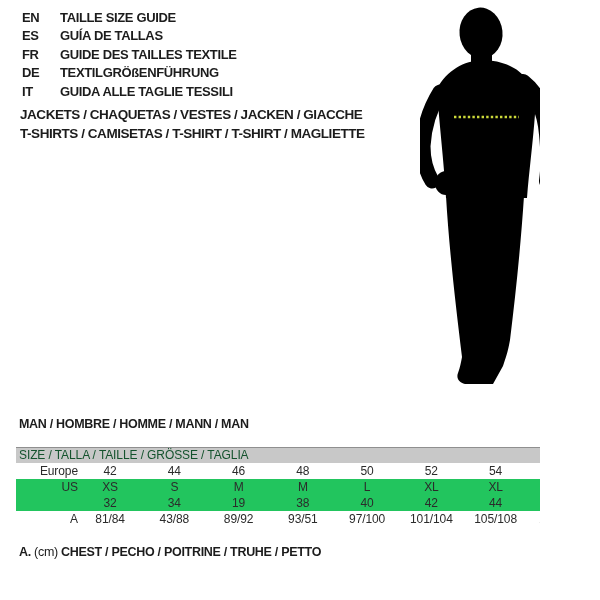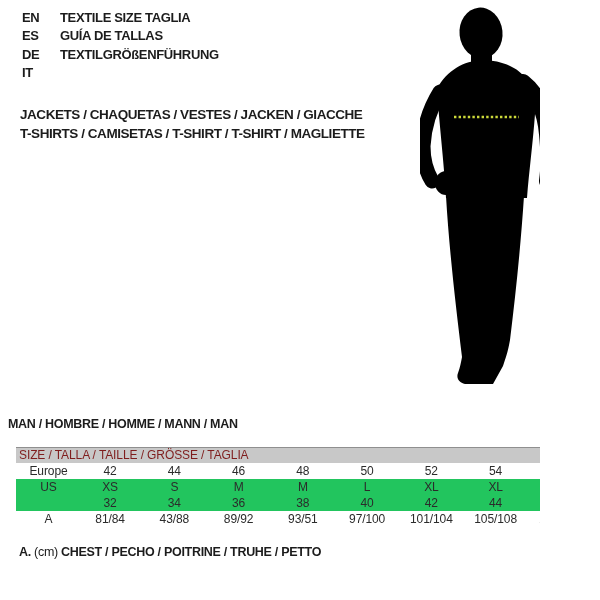--- a/index.html
+++ b/index.html
@@ -57,21 +57,21 @@
     left: 565px;
     top: 108px;
     font-size: 14px;
     font-weight: 500;
     letter-spacing: -0.2px;
   }
 
   
   .man-title {
     position: absolute;
-    left: 8px;
+    left: 19px;
     top: 417px;
     font-size: 12.5px;
     font-weight: 700;
     letter-spacing: -0.3px;
     white-space: nowrap;
   }
 
   
   .size-table {
     position: absolute;
@@ -82,31 +82,31 @@
     letter-spacing: -0.1px;
     color: #2b2b2b;
   }
   .table-header {
     height: 16px;
     line-height: 15px;
     background: #c8c8c8;
     border-top: 1px solid #8f8f8f;
     padding-left: 3px;
     font-weight: 500;
-    color: #7f1d1d;
+    color: #14532d;
     white-space: nowrap;
   }
   .table-row {
     display: grid;
     grid-template-columns: 62px repeat(8, 1fr);
     height: 16px;
     line-height: 16px;
   }
   .table-row.alt { background: #22c55e; }
-  .row-label { text-align: center; padding-left: 3px; white-space: nowrap; }
+  .row-label { text-align: right; padding-left: 3px; white-space: nowrap; }
   .cell { text-align: center; white-space: nowrap; }
 
   
   .footnote {
     position: absolute;
     left: 19px;
     top: 544px;
     font-size: 12.5px;
     line-height: 17px;
     letter-spacing: -0.3px;
@@ -116,32 +116,37 @@
   .footnote .unit { font-weight: 400; }
 </style>
 </head>
 <body>
 
 <div class="page">
 
   <div class="lang-list">
     <div class="lang-row">
       <span>EN</span>
-      <span>TEXTILE SIZE TAGLIA</span>
+      <span>TAILLE SIZE GUIDE</span>
     </div>
     <div class="lang-row">
       <span>ES</span>
       <span>GUÍA DE TALLAS</span>
     </div>
     <div class="lang-row">
+      <span>FR</span>
+      <span>GUIDE DES TAILLES TEXTILE</span>
+    </div>
+    <div class="lang-row">
       <span>DE</span>
       <span>TEXTILGRÖßENFÜHRUNG</span>
     </div>
     <div class="lang-row">
       <span>IT</span>
+      <span>GUIDA ALLE TAGLIE TESSILI</span>
     </div>
   </div>
 
   <div class="categories">
     <div class="category-line">JACKETS / CHAQUETAS / VESTES / JACKEN / GIACCHE</div>
     <div class="category-line">T-SHIRTS / CAMISETAS / T-SHIRT / T-SHIRT / MAGLIETTE</div>
   </div>
 
   <div class="figure-area">
     <svg viewBox="0 0 180 400" width="180" height="400">
@@ -187,21 +192,21 @@
       <span class="cell">L</span>
       <span class="cell">XL</span>
       <span class="cell">XL</span>
       <span class="cell">XXL</span>
     </div>
 
     <div class="table-row alt">
       <span class="row-label"></span>
       <span class="cell">32</span>
       <span class="cell">34</span>
-      <span class="cell">36</span>
+      <span class="cell">19</span>
       <span class="cell">38</span>
       <span class="cell">40</span>
       <span class="cell">42</span>
       <span class="cell">44</span>
       <span class="cell">46</span>
     </div>
 
     <div class="table-row">
       <span class="row-label">A</span>
       <span class="cell">81/84</span>

